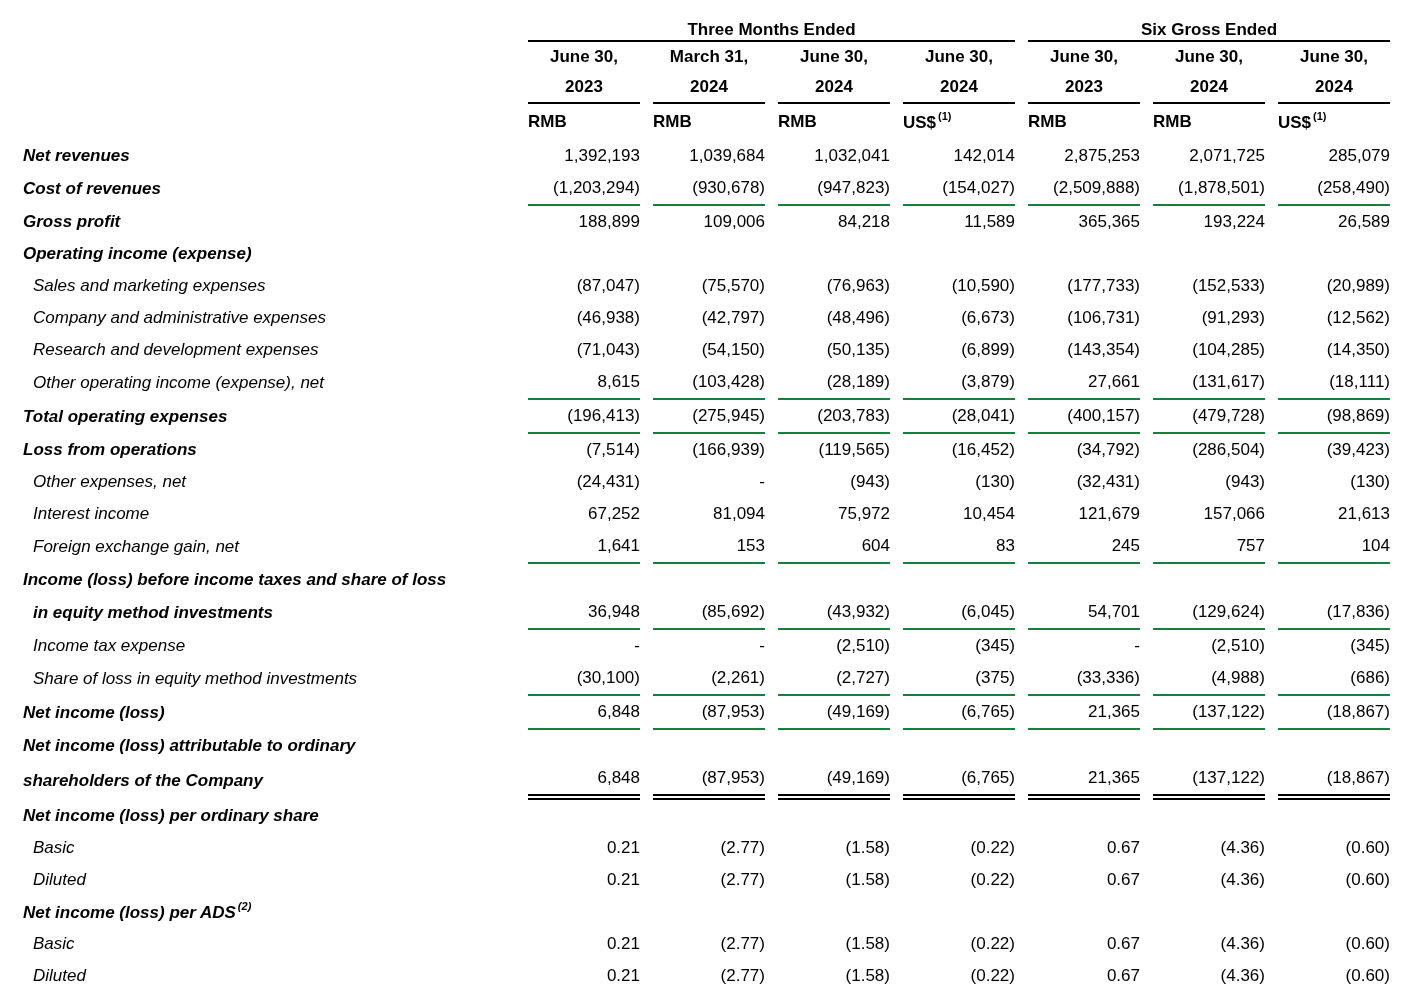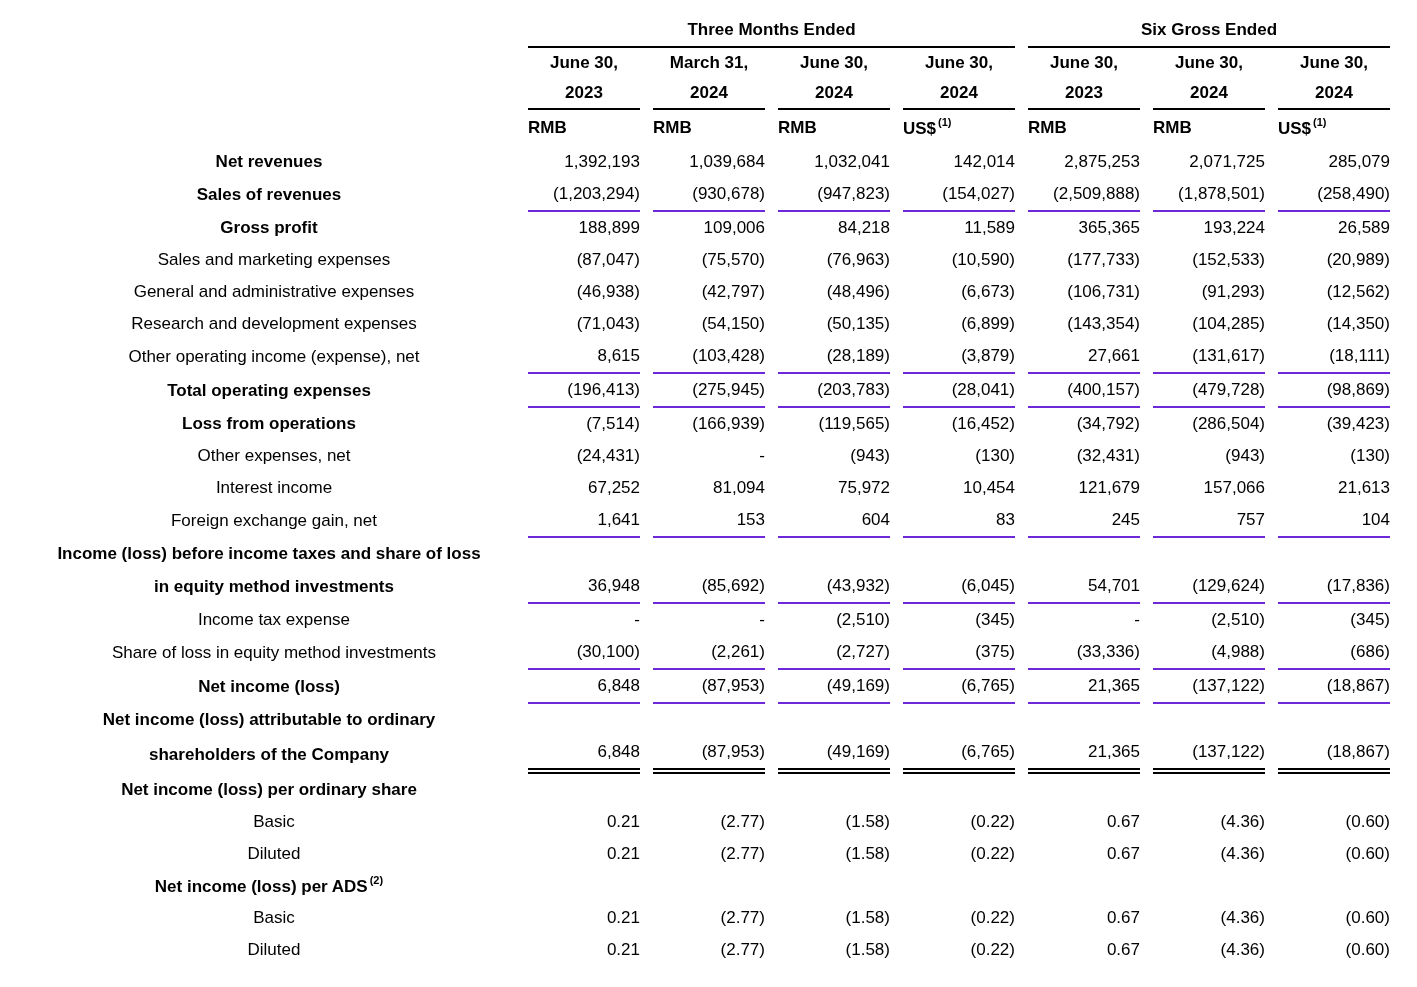--- a/index.html
+++ b/index.html
@@ -27,21 +27,20 @@
     padding: 0;
     font-size: 17px;
     color: #000000;
     white-space: nowrap;
   }
   th.group {
     font-weight: bold;
     text-align: center;
     vertical-align: bottom;
     height: 38px;
-    padding-bottom: 6px;
     border-bottom: 2px solid #000000;
   }
   th.date-th {
     font-weight: bold;
     text-align: center;
     vertical-align: middle;
     height: 60px;
     line-height: 30px;
     border-bottom: 2px solid #000000;
     margin-top: 12px;
@@ -49,25 +48,25 @@
   th.cur-th {
     font-weight: bold;
     text-align: left;
     vertical-align: middle;
     height: 36px;
   }
   tbody td {
     height: 32px;
     vertical-align: middle;
   }
-  td.label { text-align: center; }
+  td.label { text-align: left; font-style: italic; }
   td.label.bold { font-weight: bold; }
   td.label.ind { padding-left: 10px; }
   td.num { text-align: right; }
-  td.rule  { border-bottom: 2px solid #6d28d9; }
+  td.rule  { border-bottom: 2px solid #15803d; }
   td.drule { border-bottom: 6px double #000000; }
   sup.fnote {
     font-size: 11px;
     font-weight: bold;
     position: relative;
     top: -1px;
     margin-left: 2px;
   }
 </style>
 </head>
@@ -138,51 +137,61 @@
           <td class="label bold"><span>Net revenues</span></td>
           <td class="num">1,392,193</td>
           <td class="num">1,039,684</td>
           <td class="num">1,032,041</td>
           <td class="num">142,014</td>
           <td class="num">2,875,253</td>
           <td class="num">2,071,725</td>
           <td class="num">285,079</td>
         </tr>
         <tr>
-          <td class="label bold"><span>Sales of revenues</span></td>
+          <td class="label bold"><span>Cost of revenues</span></td>
           <td class="num rule">(1,203,294)</td>
           <td class="num rule">(930,678)</td>
           <td class="num rule">(947,823)</td>
           <td class="num rule">(154,027)</td>
           <td class="num rule">(2,509,888)</td>
           <td class="num rule">(1,878,501)</td>
           <td class="num rule">(258,490)</td>
         </tr>
         <tr>
           <td class="label bold"><span>Gross profit</span></td>
           <td class="num">188,899</td>
           <td class="num">109,006</td>
           <td class="num">84,218</td>
           <td class="num">11,589</td>
           <td class="num">365,365</td>
           <td class="num">193,224</td>
           <td class="num">26,589</td>
         </tr>
         <tr>
+          <td class="label bold"><span>Operating income (expense)</span></td>
+          <td class="num"></td>
+          <td class="num"></td>
+          <td class="num"></td>
+          <td class="num"></td>
+          <td class="num"></td>
+          <td class="num"></td>
+          <td class="num"></td>
+        </tr>
+        <tr>
           <td class="label ind"><span>Sales and marketing expenses</span></td>
           <td class="num">(87,047)</td>
           <td class="num">(75,570)</td>
           <td class="num">(76,963)</td>
           <td class="num">(10,590)</td>
           <td class="num">(177,733)</td>
           <td class="num">(152,533)</td>
           <td class="num">(20,989)</td>
         </tr>
         <tr>
-          <td class="label ind"><span>General and administrative expenses</span></td>
+          <td class="label ind"><span>Company and administrative expenses</span></td>
           <td class="num">(46,938)</td>
           <td class="num">(42,797)</td>
           <td class="num">(48,496)</td>
           <td class="num">(6,673)</td>
           <td class="num">(106,731)</td>
           <td class="num">(91,293)</td>
           <td class="num">(12,562)</td>
         </tr>
         <tr>
           <td class="label ind"><span>Research and development expenses</span></td>

